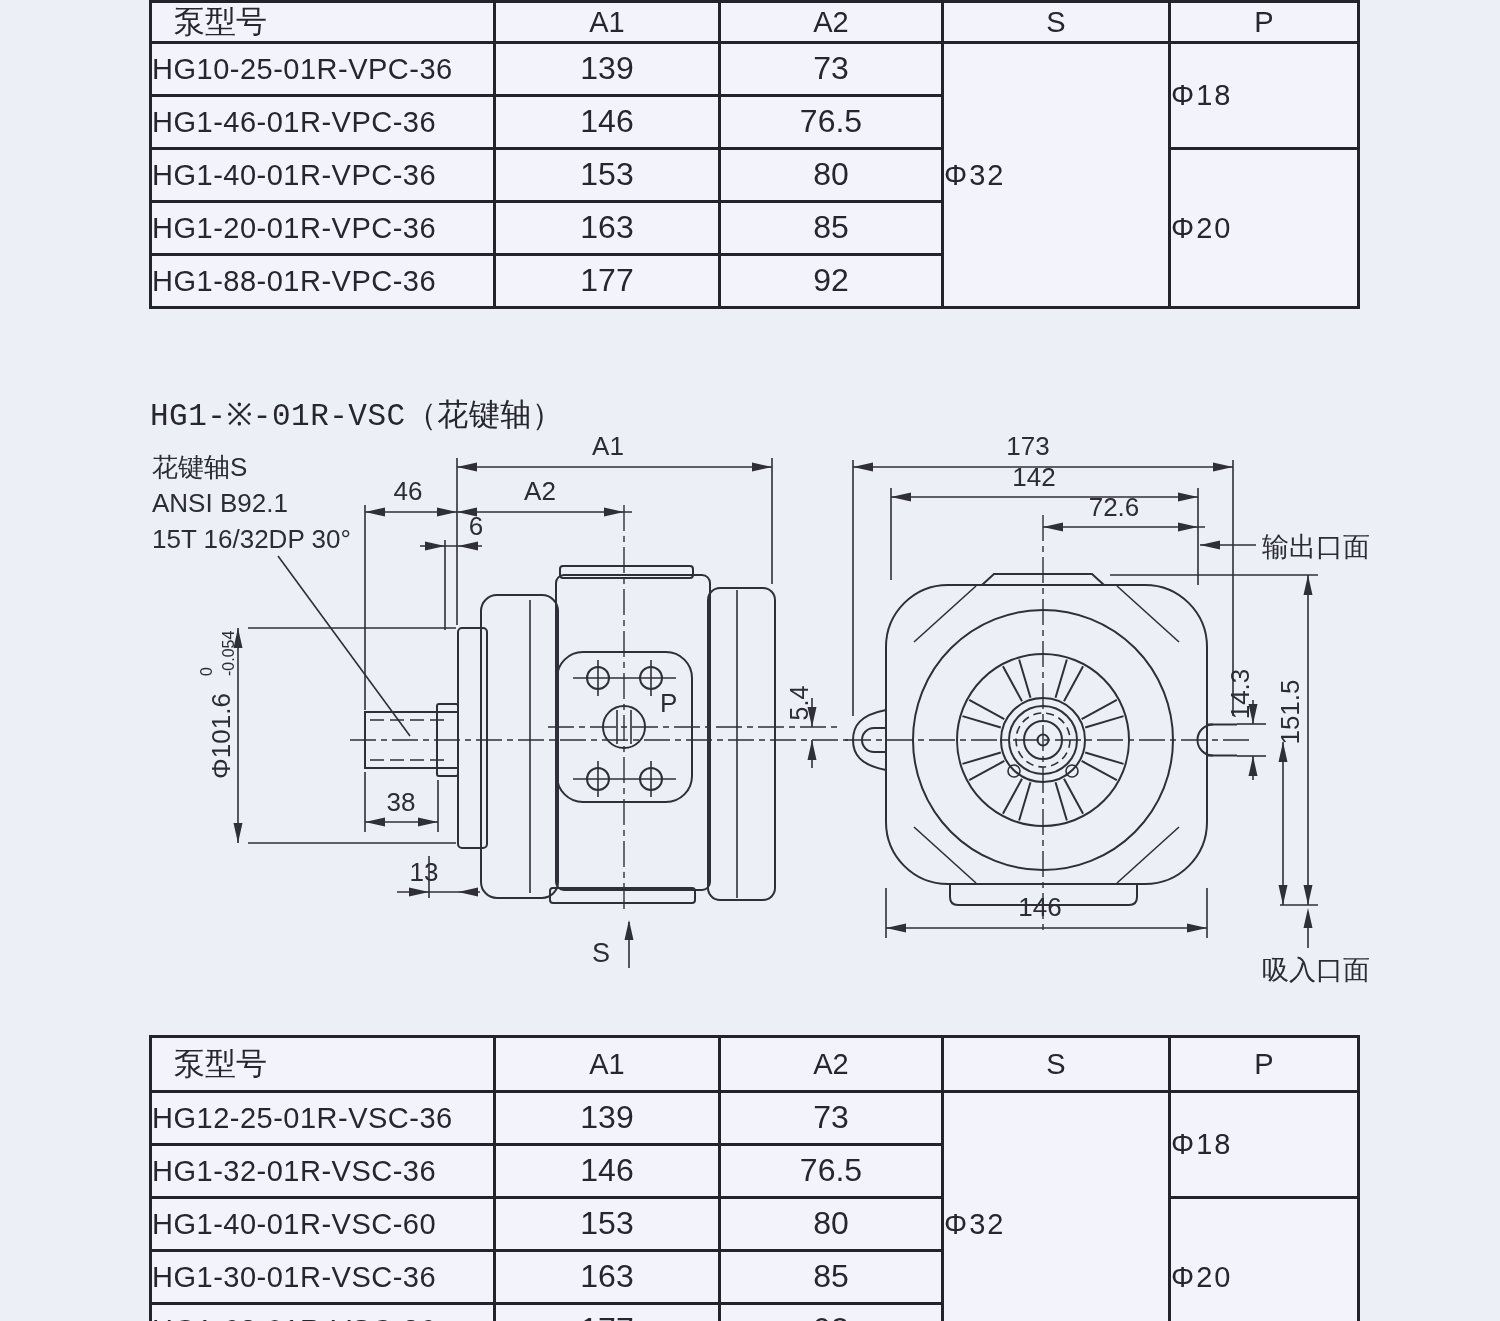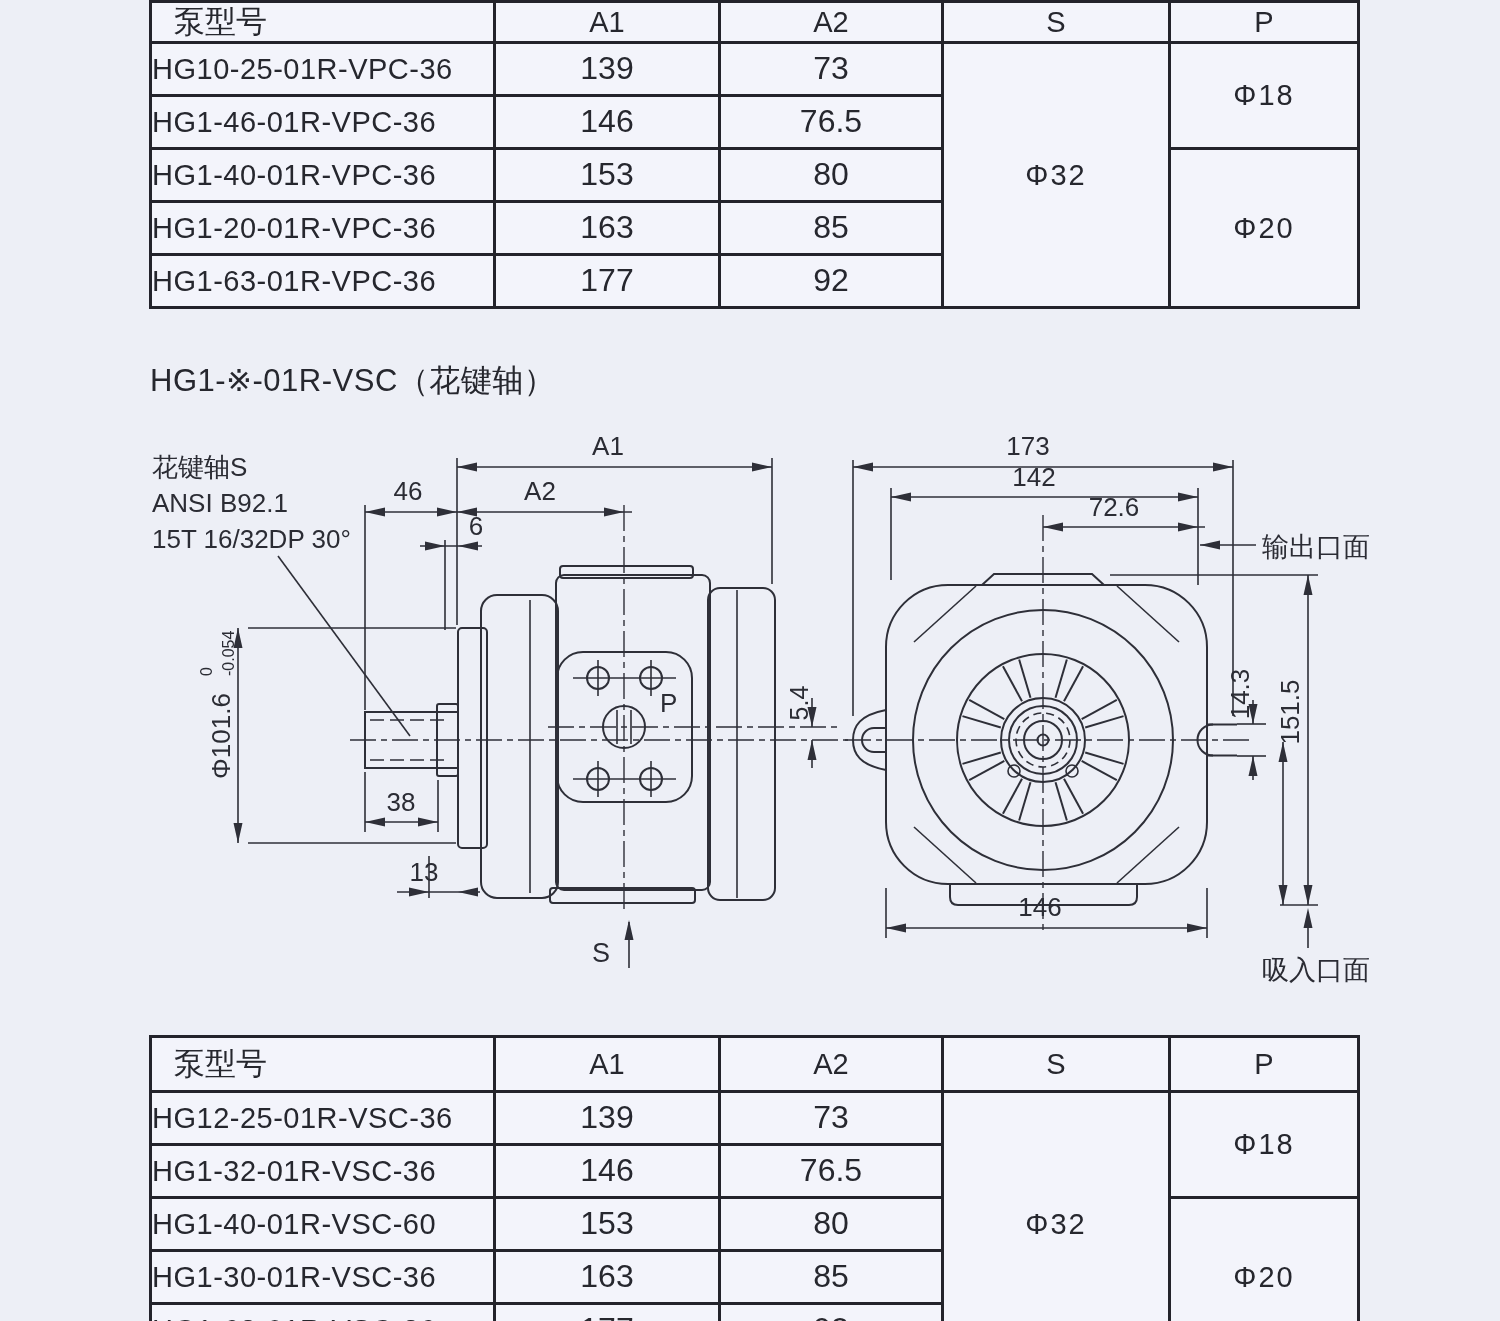--- a/index.html
+++ b/index.html
@@ -15,31 +15,32 @@
     width:1208px;background:#f3f4fb;
   }
   table.spec td,table.spec th{
     border:3px solid #23232b;font-weight:normal;color:#26272e;
     padding:0;line-height:1.05;
   }
   table.spec th{font-size:31px;text-align:left;padding-left:22px;margin-top:32px;}
   table.spec th.num{ text-align:center;padding-left:0;font-size:29px;}
   td.model{font-size:29px;padding-left:22px;letter-spacing:.5px;}
   td.val{font-size:32px;text-align:center;}
-  td.phi{font-size:29px;text-align:center;letter-spacing:2px;margin-top:27px;}
+  td.phi{font-size:29px;text-align:left;letter-spacing:2px;margin-top:27px;}
   #vpc-table tr.hdr{height:41px;}
   #vpc-table tr.row{height:53px;}
   #vpc-table{top:0px;}
   #vsc-table{top:1035px;}
   #vsc-table tr.hdr{height:55px;}
   #vsc-table tr.row{height:53px;}
   
   .section-title{
-    position:absolute;left:150px;top:360px;font-size:31px;color:#26272e;
+    position:absolute;left:150px;top:392px;font-size:31px;color:#26272e;
     letter-spacing:.5px;
+    font-family:Liberation Mono, monospace;
   }
   
   svg#drawing{position:absolute;left:0;top:0;}
   .ln{stroke:#2e2f38;stroke-width:2;fill:none;}
   .thin{stroke:#2e2f38;stroke-width:1.6;fill:none;}
   .cl{stroke:#2e2f38;stroke-width:1.4;fill:none;stroke-dasharray:26 5 6 5;}
   .arr{fill:#2e2f38;stroke:none;}
   text.dim{font-size:26px;fill:#2b2c34;}
   text.dims{font-size:25px;fill:#2b2c34;}
   text.cjk{font-size:27px;fill:#2b2c34;}
@@ -81,21 +82,21 @@
     <td class="val">153</td>
     <td class="val">80</td>
     <td class="phi" rowspan="3">Φ20</td>
   </tr>
   <tr class="row">
     <td class="model">HG1-20-01R-VPC-36</td>
     <td class="val">163</td>
     <td class="val">85</td>
   </tr>
   <tr class="row">
-    <td class="model">HG1-63-01R-VPC-36</td>
+    <td class="model">HG1-88-01R-VPC-36</td>
     <td class="val">177</td>
     <td class="val">92</td>
   </tr>
 </tbody>
   </table>
 
 <div class="section-title">HG1-※-01R-VSC（花键轴）</div>
 
 <svg id="drawing" width="1500" height="1321" viewBox="0 0 1500 1321">
 

